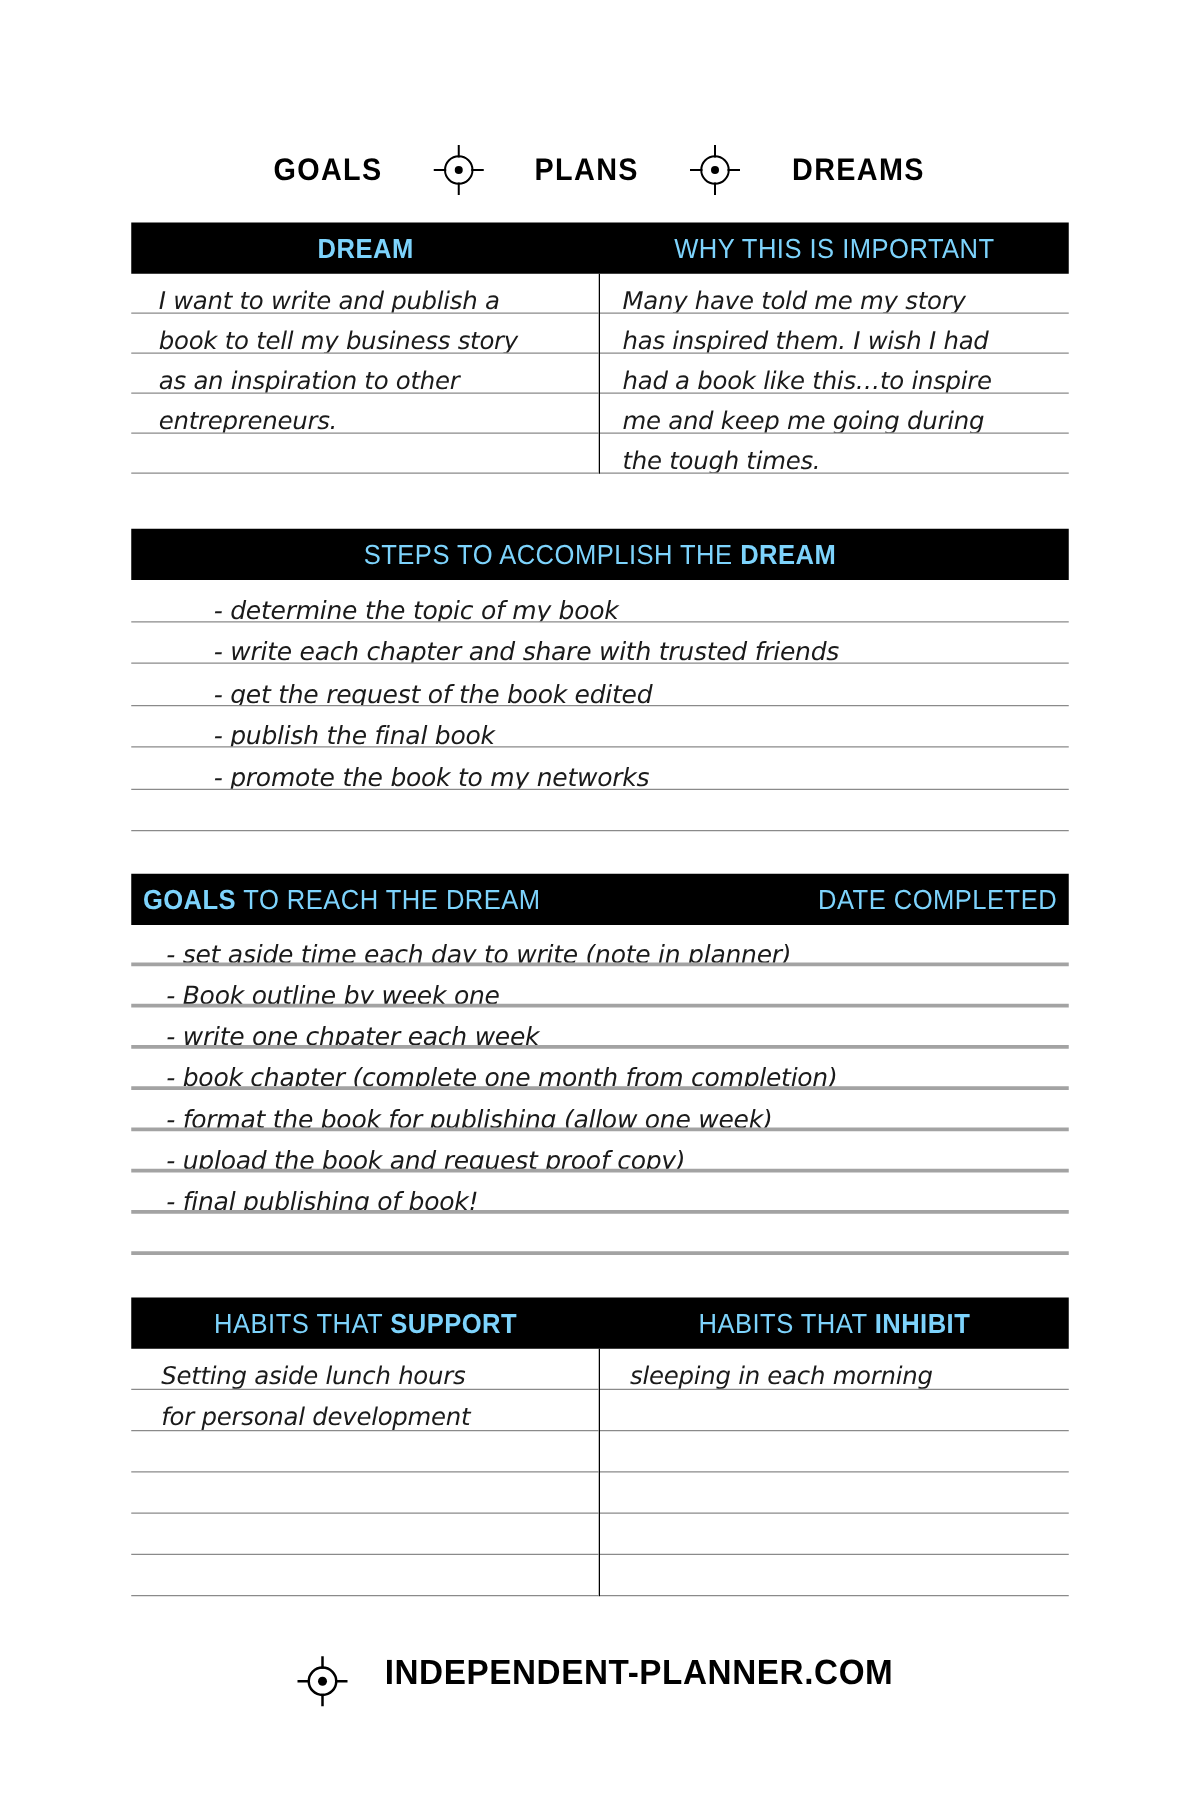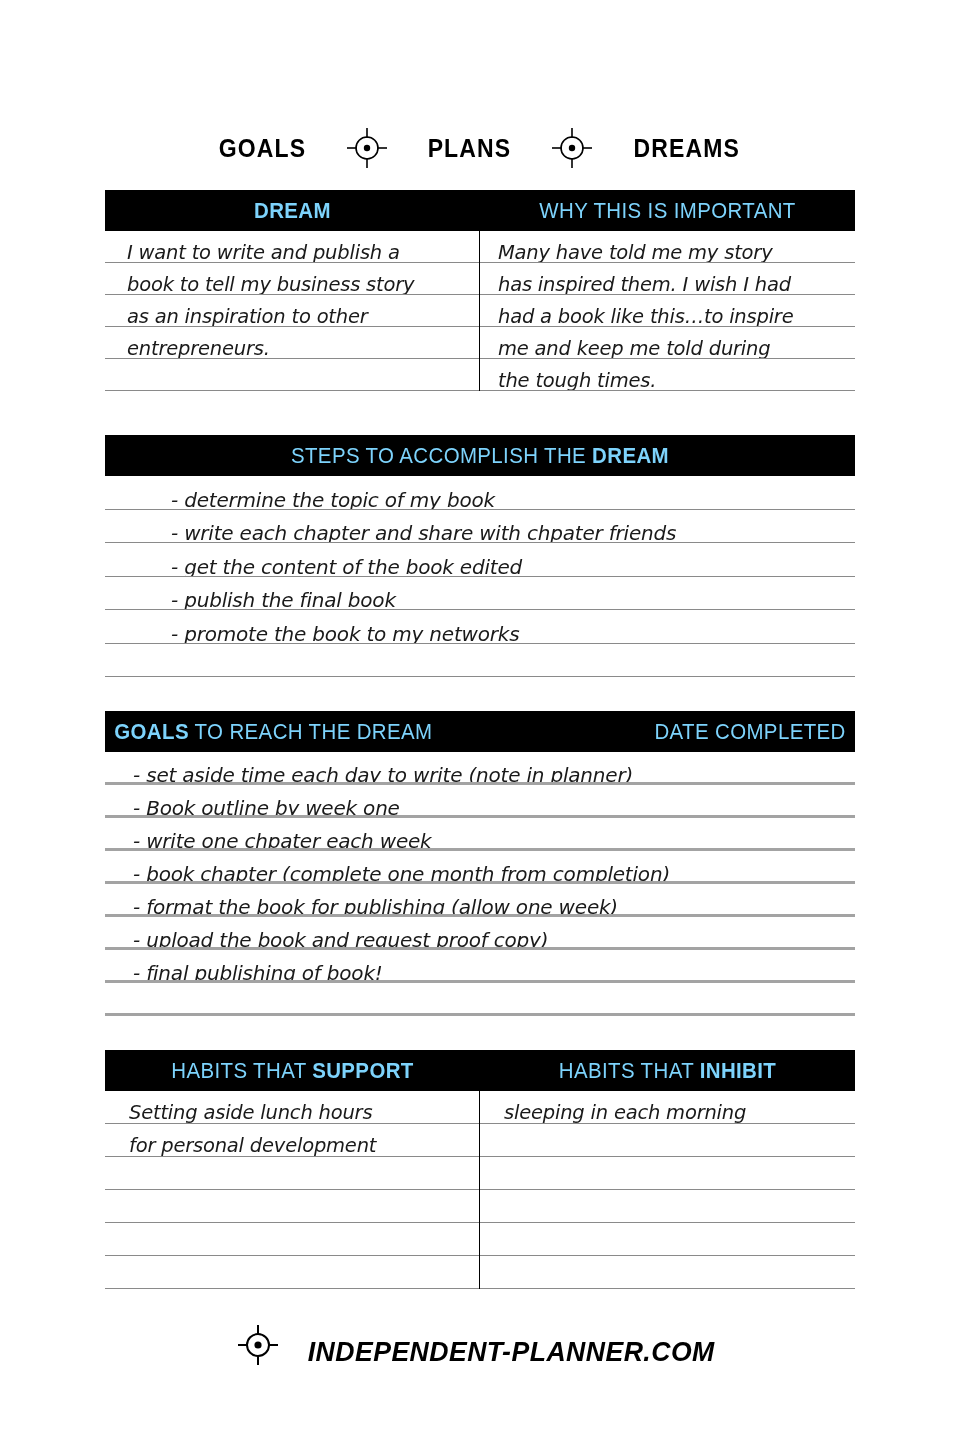--- a/index.html
+++ b/index.html
@@ -13,21 +13,21 @@
     font-family: "Liberation Sans", sans-serif;
     color: #000000;
     position: relative;
     overflow: hidden;
   }
   .page {
     position: relative;
     width: 960px;
     height: 1440px;
     box-sizing: border-box;
-    padding: 12px 105px;
+    padding: 0 105px;
   }
 
   
   .header {
     display: flex;
     align-items: center;
     justify-content: center;
     gap: 34px;
     padding-top: 108px;
     height: 56px;
@@ -185,24 +185,23 @@
     top: 3px;
   }
 
   
   .footer {
     position: absolute;
     left: 0;
     right: 0;
     bottom: 72px;
     display: flex;
-    align-items: flex-end;
+    align-items: flex-start;
     justify-content: center;
     gap: 16px;
-    font-style: italic;
   }
   .footer-text {
     font-family: "Liberation Sans Narrow", "Liberation Sans", sans-serif;
     font-weight: bold;
     font-size: 28px;
     letter-spacing: 0.5px;
     transform: scaleX(0.95);
   }
 </style>
 </head>
@@ -265,43 +264,43 @@
       <div class="rule-row">
           <span class="hand">Many have told me my story</span>
         </div>
       <div class="rule-row">
           <span class="hand">has inspired them. I wish I had</span>
         </div>
       <div class="rule-row">
           <span class="hand">had a book like this…to inspire</span>
         </div>
       <div class="rule-row">
-          <span class="hand">me and keep me told during</span>
+          <span class="hand">me and keep me going during</span>
         </div>
       <div class="rule-row last">
           <span class="hand">the tough times.</span>
         </div>
     </div>
   </div>
 
   <div class="spacer-lg"></div>
 
   <div class="bar">
     <span class="full"><span>STEPS TO ACCOMPLISH THE </span><span class="bold">DREAM</span></span>
   </div>
 
   <div class="listblock">
     <div class="list-row">
         <span class="hand">- determine the topic of my book</span>
       </div>
     <div class="list-row">
-        <span class="hand">- write each chapter and share with chpater friends</span>
-      </div>
-    <div class="list-row">
-        <span class="hand">- get the content of the book edited</span>
+        <span class="hand">- write each chapter and share with trusted friends</span>
+      </div>
+    <div class="list-row">
+        <span class="hand">- get the request of the book edited</span>
       </div>
     <div class="list-row">
         <span class="hand">- publish the final book</span>
       </div>
     <div class="list-row">
         <span class="hand">- promote the book to my networks</span>
       </div>
     <div class="list-row">
         <span class="hand"></span>
       </div>

